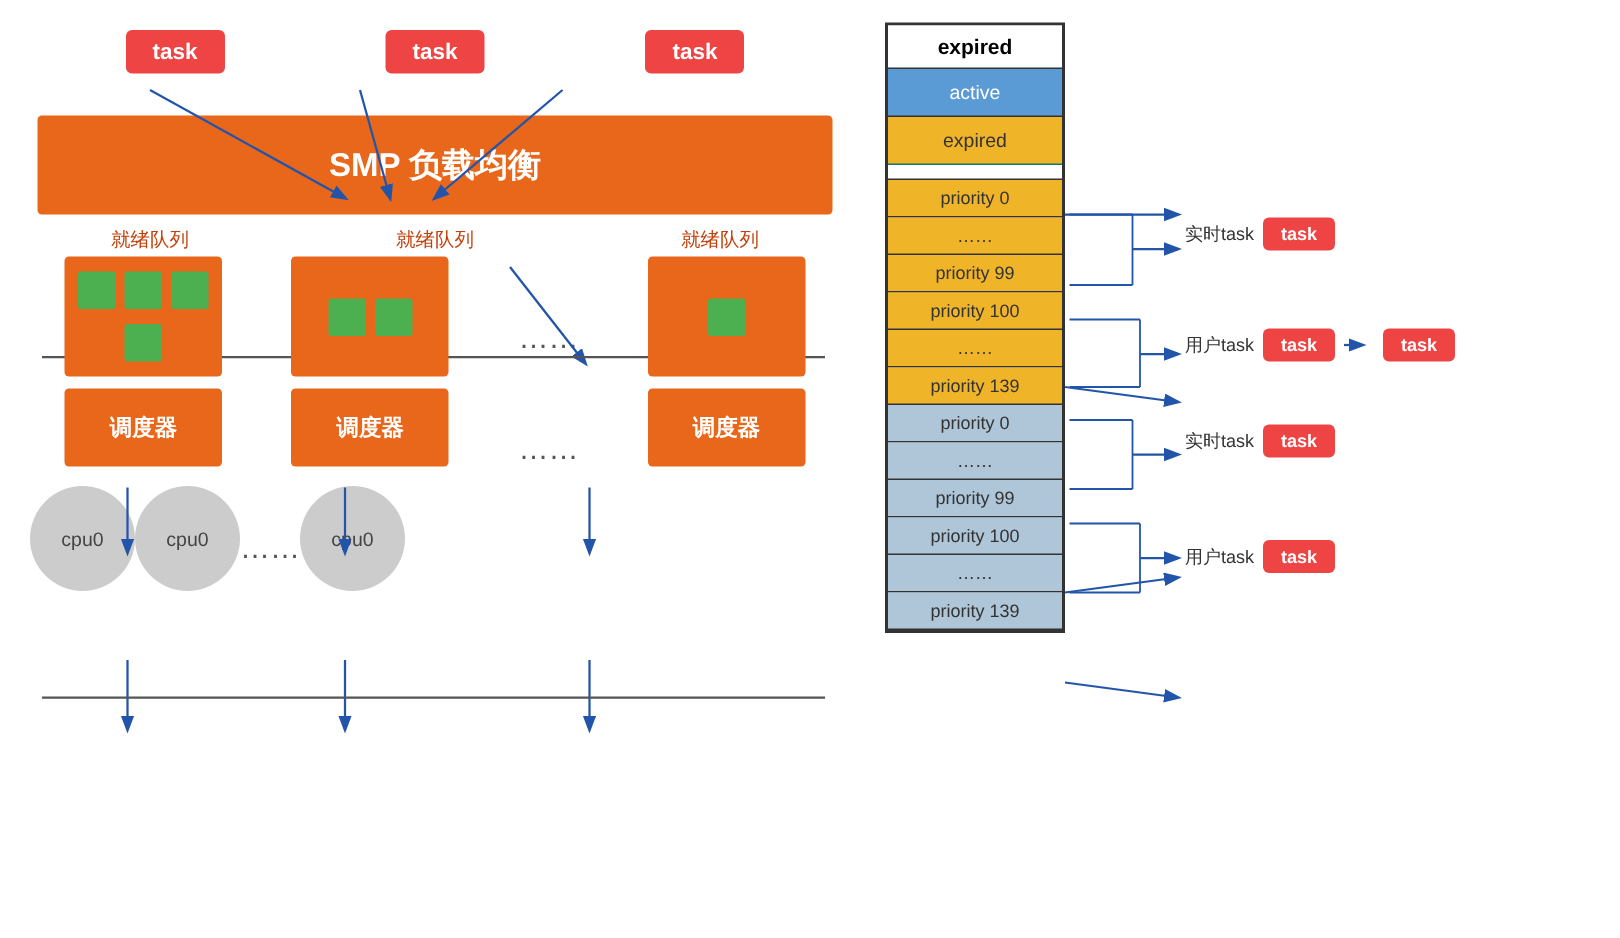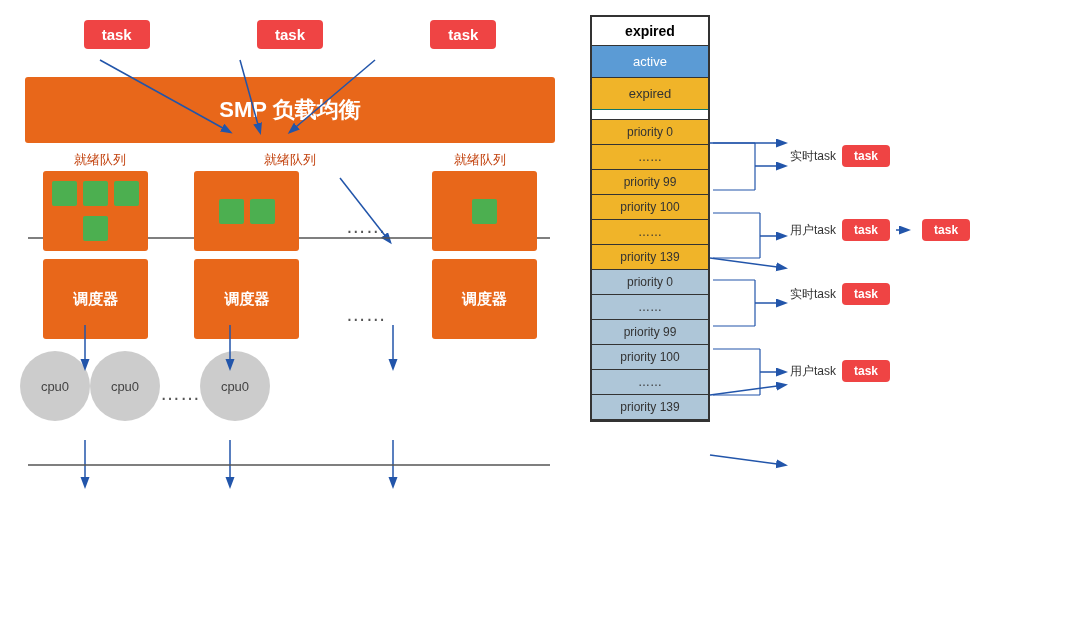--- a/index.html
+++ b/index.html
@@ -108,21 +108,21 @@
     .schedulers-container {
       display: flex;
       justify-content: space-around;
       padding: 0 10px;
       margin-top: 8px;
     }
 
     .scheduler-box {
       background: #E8671A;
       width: 105px;
-      height: 80px;
+      height: 52px;
       border-radius: 3px;
       display: flex;
       align-items: center;
       justify-content: center;
       color: white;
       font-size: 15px;
       font-weight: bold;
     }
 
     

